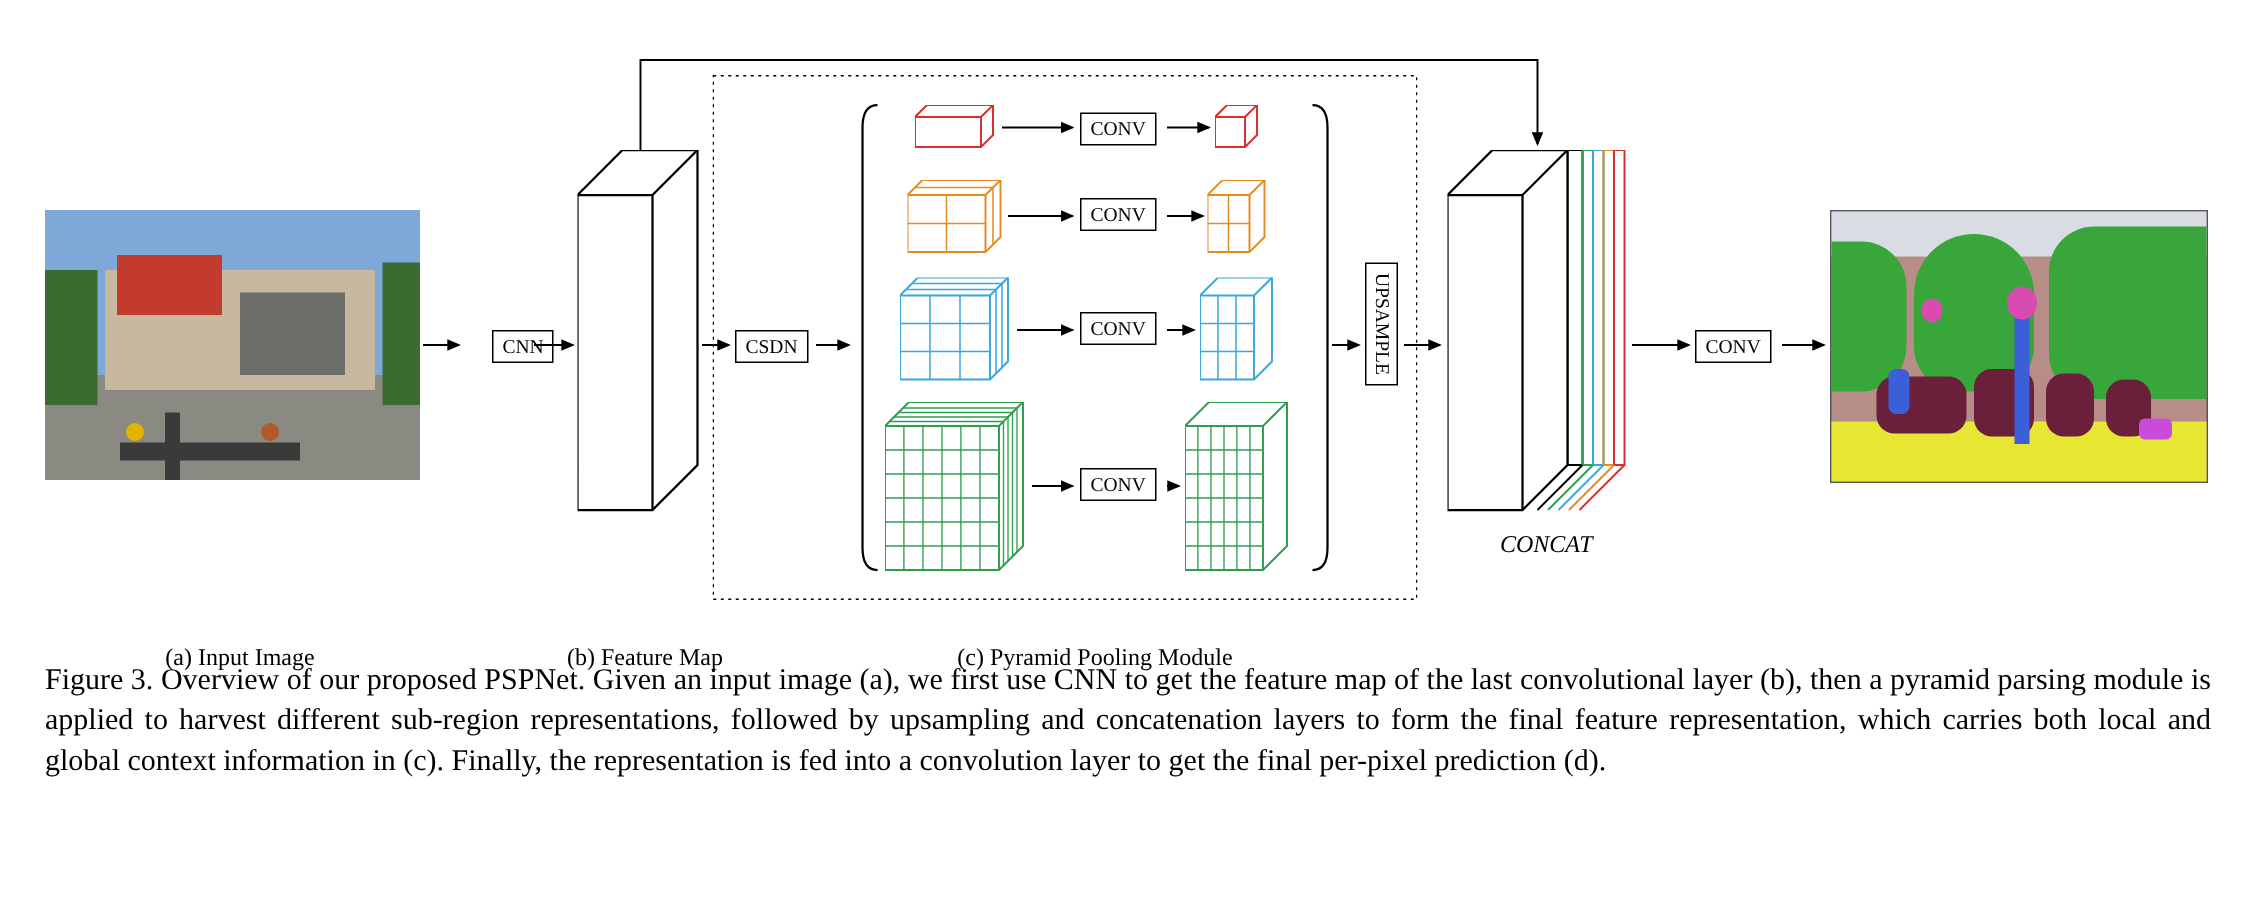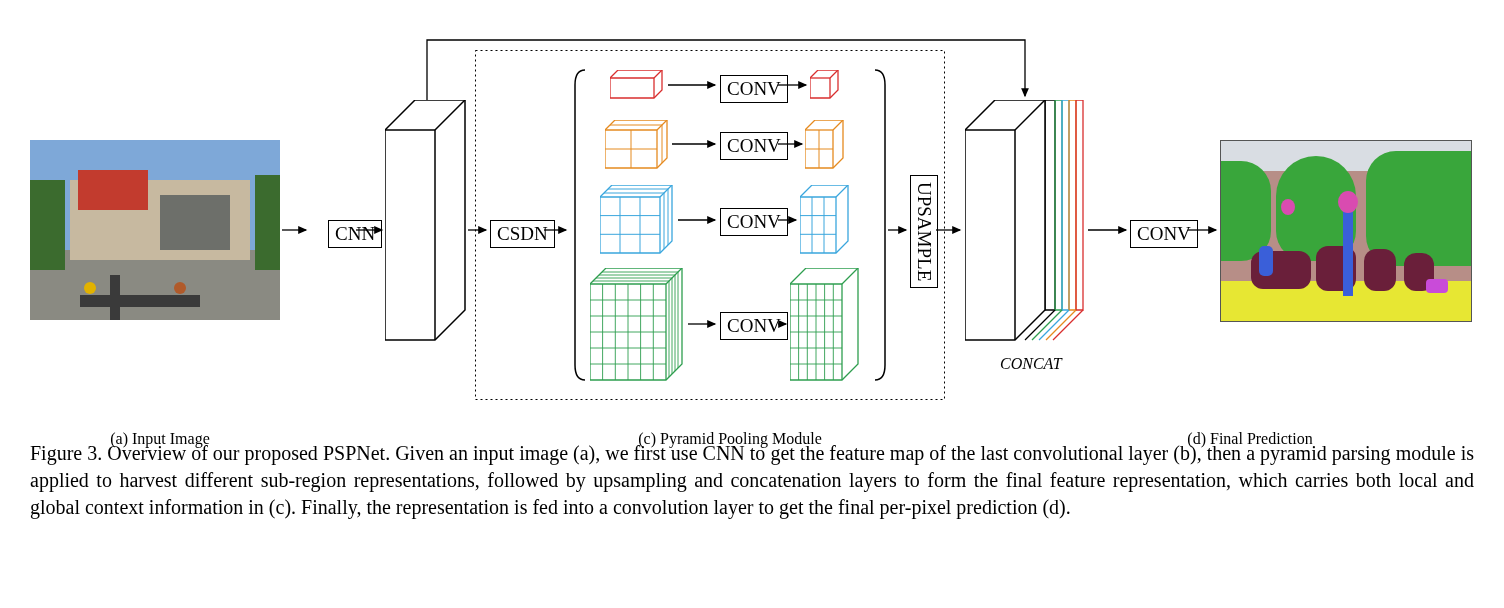--- a/index.html
+++ b/index.html
@@ -14,21 +14,21 @@
   .diagram-area {
     position: relative;
     width: 1444px;
     height: 380px;
   }
   .op-box {
     position: absolute;
     border: 1px solid #000;
     background: #fff;
     text-align: center;
-    font-size: 19px;
+    font-size: 13px;
     padding: 2px 6px;
   }
   .op-box.v {
     writing-mode: vertical-rl;
     padding: 6px 2px;
   }
   .sublabel {
     position: absolute;
     font-size: 16px;
     text-align: center;
@@ -271,19 +271,19 @@
 
       <line x1="1058" y1="210" x2="1096" y2="210"></line>
 
       <line x1="1158" y1="210" x2="1186" y2="210"></line>
 
       <path d="M397,80 L397,20 L995,20 L995,76"></path>
     </g>
   </svg>
 
   <div class="sublabel" style="left:40px;top:410px;width:180px">(a) Input Image</div>
+  <div class="sublabel" style="left:300px;top:410px;width:200px">(b) Feature Map</div>
   <div class="sublabel" style="left:540px;top:410px;width:320px">(c) Pyramid Pooling Module</div>
-  <div class="sublabel" style="left:1110px;top:410px;width:220px">(d) Final Prediction</div>
 
   <div class="watermark">CSDN @晓shuo</div>
 </div>
 
 <div class="caption">Figure 3. Overview of our proposed PSPNet. Given an input image (a), we first use CNN to get the feature map of the last convolutional layer (b), then a pyramid parsing module is applied to harvest different sub-region representations, followed by upsampling and concatenation layers to form the final feature representation, which carries both local and global context information in (c). Finally, the representation is fed into a convolution layer to get the final per-pixel prediction (d).</div>
 
 </body></html>

